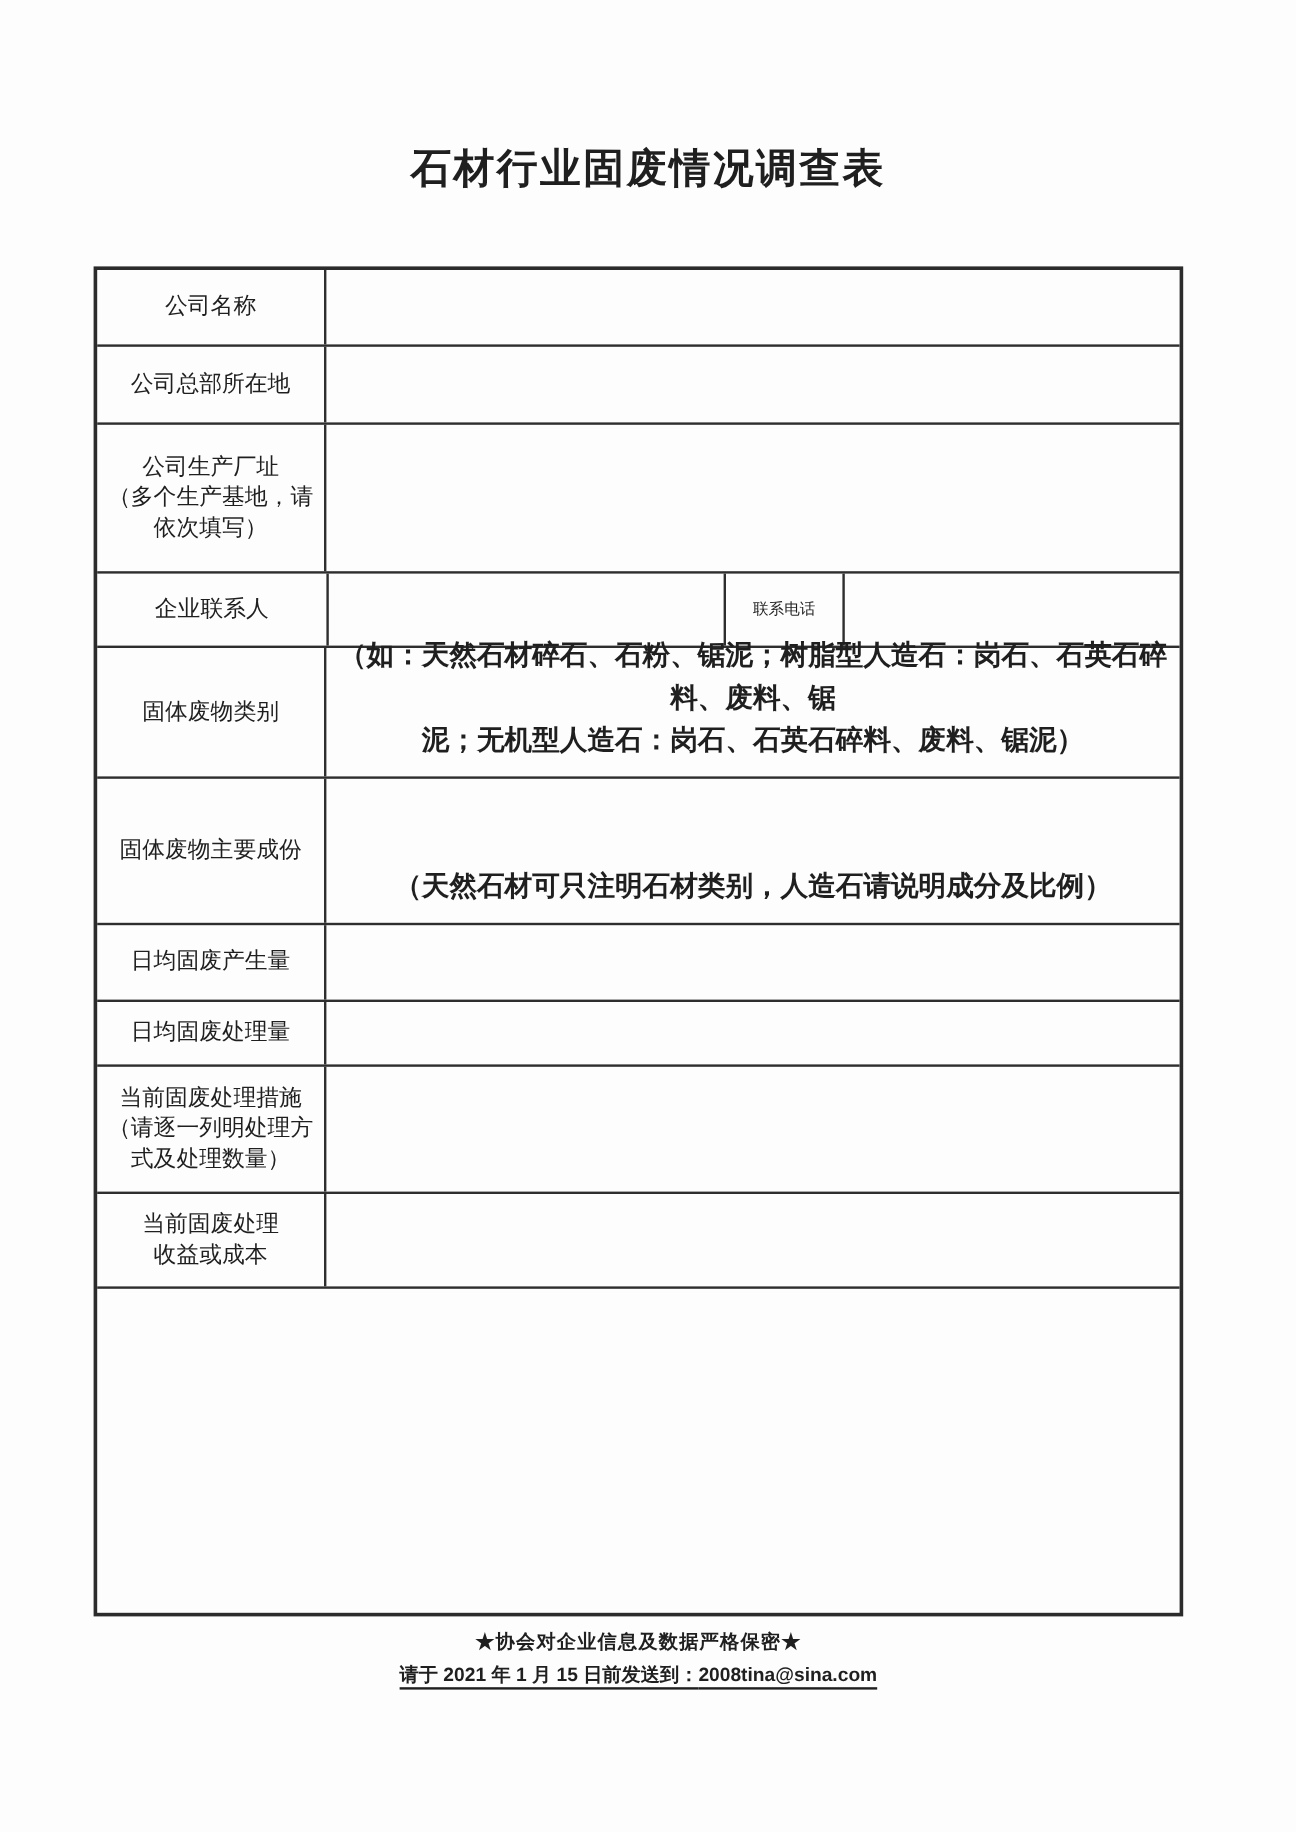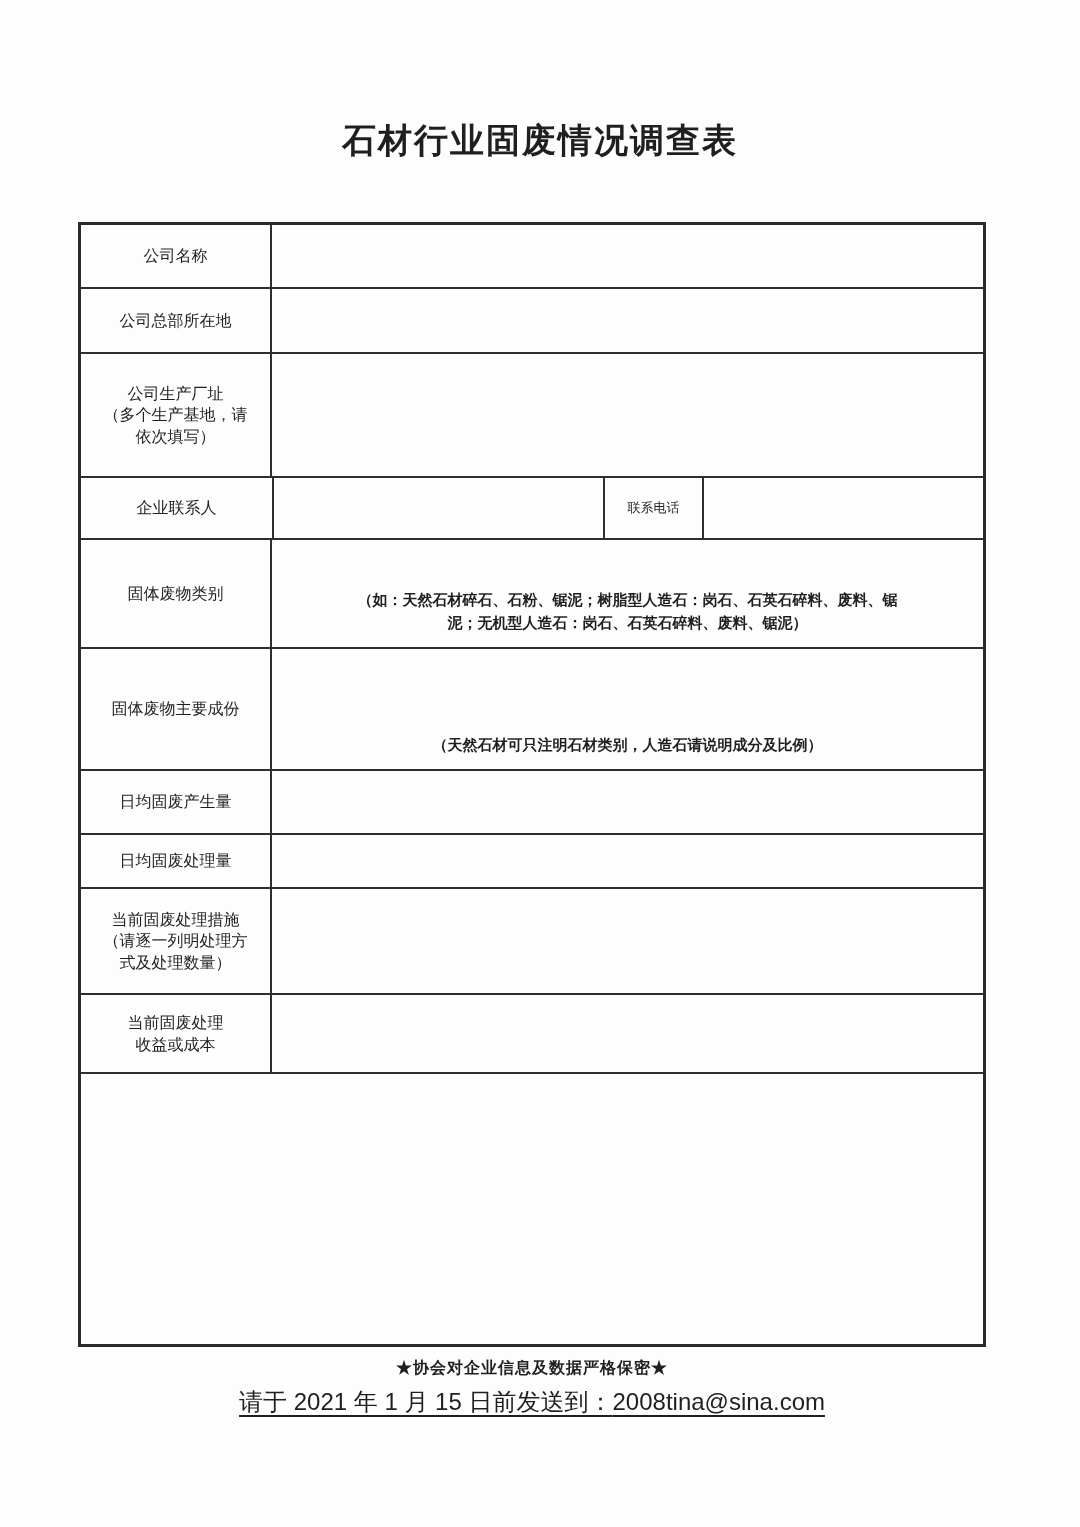--- a/index.html
+++ b/index.html
@@ -36,34 +36,34 @@
   .trow:first-child { border-top:none; }
   .cell { box-sizing:border-box; min-width:0; }
   .label-cell {
     flex:0 0 191px;
     width:191px;
     border-right:2px solid #2e2e2e;
     display:flex;
     align-items:center;
     justify-content:center;
     text-align:center;
-    font-size:16px;
+    font-size:19px;
     line-height:1.35;
     white-space:pre-line;
     padding:4px 8px;
   }
   .value-cell { flex:1 1 auto; }
   .hint-cell {
     display:flex;
     flex-direction:column;
     justify-content:flex-end;
     align-items:center;
     text-align:center;
     font-weight:bold;
-    font-size:15px;
+    font-size:23px;
     line-height:1.55;
     white-space:pre-line;
     padding:20px 10px 12px 10px;
   }
   .mid-label-cell {
     flex:0 0 101px;
     width:101px;
     border-left:2px solid #2e2e2e;
     border-right:2px solid #2e2e2e;
     display:flex;
@@ -81,22 +81,22 @@
     text-align:center;
   }
   .privacy-note {
     font-size:16px;
     font-weight:bold;
     letter-spacing:1px;
   }
   .deadline-note {
     display:inline-block;
     margin-top:7px;
-    font-size:24px;
-    font-weight:normal;
+    font-size:16px;
+    font-weight:bold;
     font-family:"Liberation Sans", sans-serif;
     text-decoration:underline;
     text-underline-offset:5px;
     text-decoration-thickness:2px;
   }
 </style>
 </head>
 <body>
 
 <div class="page">

